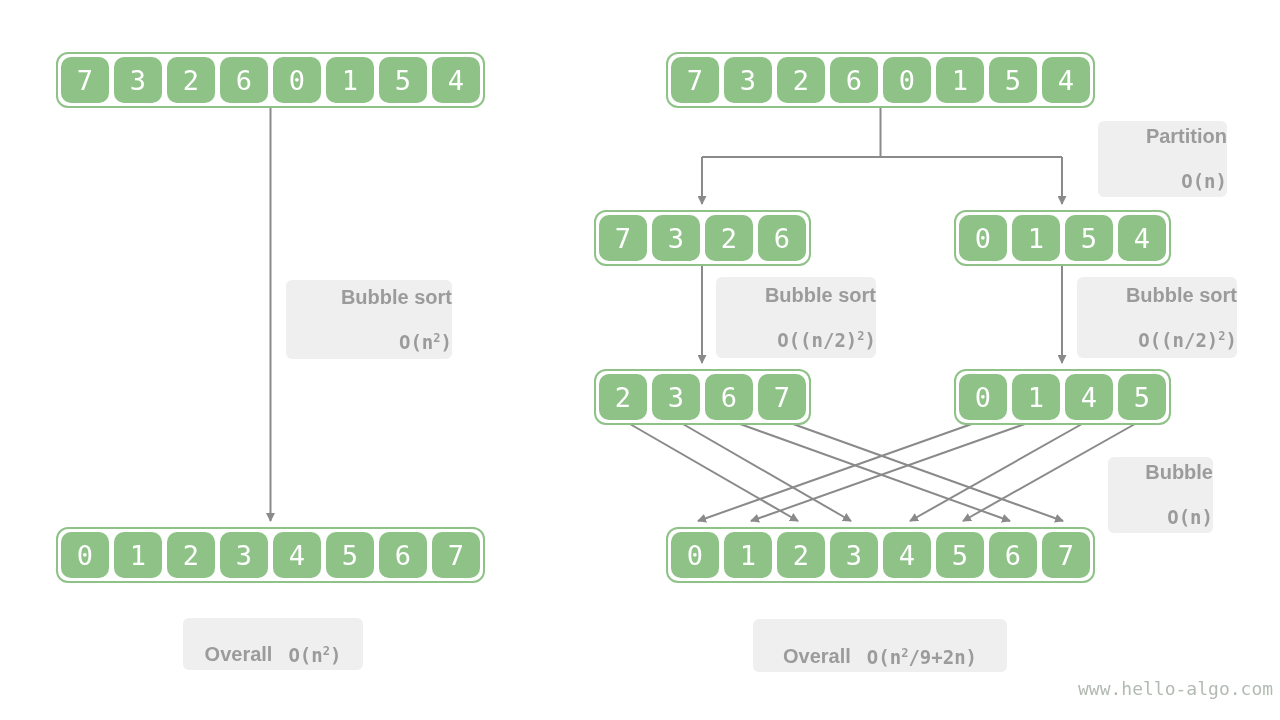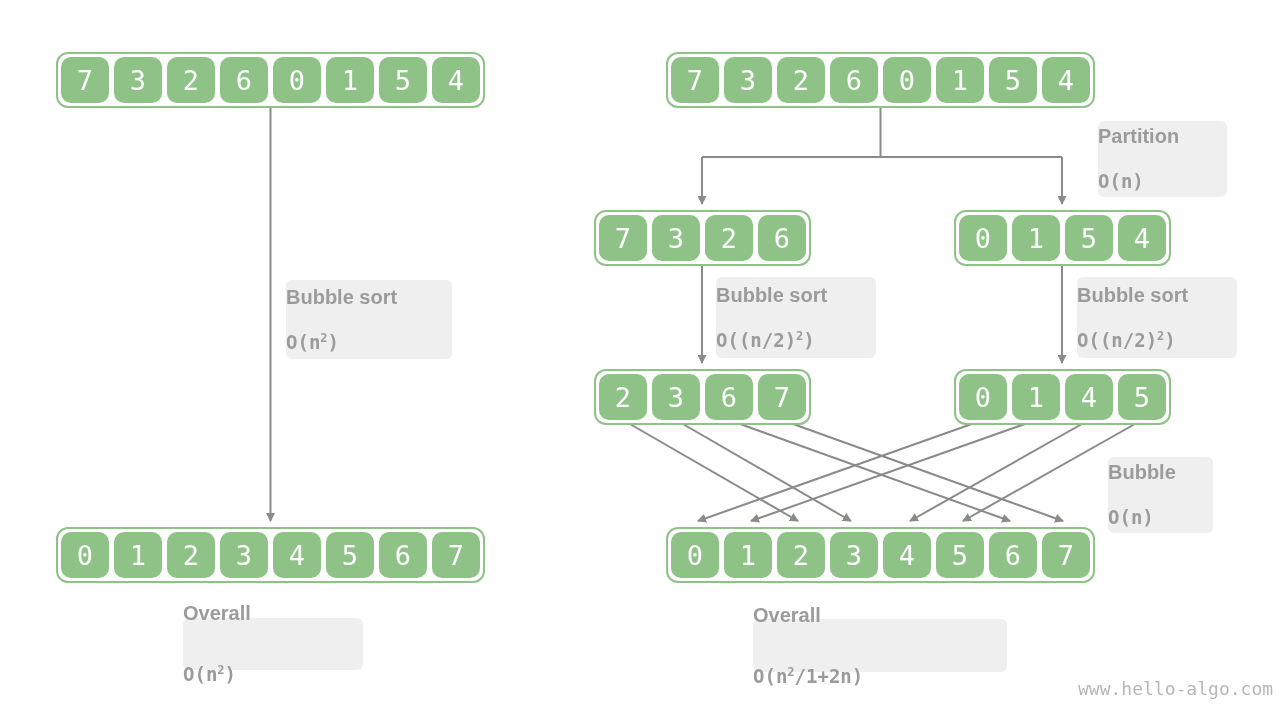--- a/index.html
+++ b/index.html
@@ -23,26 +23,26 @@
   }
   .cell{
     width:48px;height:46px;border-radius:10px;background:var(--green);
     color:var(--cell-text);font-family:"DejaVu Sans Mono",monospace;
     font-size:27px;display:flex;align-items:center;justify-content:center;
   }
 
   .label{
     position:absolute;background:var(--label-bg);border-radius:6px;
     color:var(--label-text);display:flex;flex-direction:column;
-    align-items:flex-start;justify-content:center;line-height:1.55;
+    align-items:flex-end;justify-content:center;line-height:1.55;
   }
   .lbl-title{font-weight:bold;font-size:20px;}
   .lbl-o{font-family:"DejaVu Sans Mono",monospace;font-size:19px;font-weight:bold;margin-top:15px;}
   .lbl-o sup{font-size:12px;}
-  .overall{flex-direction:column;gap:16px;}
+  .overall{flex-direction:row;gap:16px;}
   .overall .lbl-title{font-size:20px;}
   .overall .lbl-o{font-size:19px;}
 
   .watermark{
     position:absolute;left:1078px;top:678px;
     font-family:"DejaVu Sans Mono",monospace;font-size:18px;
     color:var(--watermark);letter-spacing:0px;
   }
 </style>
 </head>
@@ -175,18 +175,18 @@
       <span class="cell">2</span>
       <span class="cell">3</span>
       <span class="cell">4</span>
       <span class="cell">5</span>
       <span class="cell">6</span>
       <span class="cell">7</span>
     </div>
 
   <div class="label overall" style="left:753px;top:619px;width:254px;height:53px;">
     <div class="lbl-title">Overall</div>
-    <div class="lbl-o"><span>O(n</span><sup>2</sup><span>/1+2n)</span></div>
+    <div class="lbl-o"><span>O(n</span><sup>2</sup><span>/9+2n)</span></div>
   </div>
 
   <div class="watermark">www.hello-algo.com</div>
 
 </div>
 
 </body></html>

